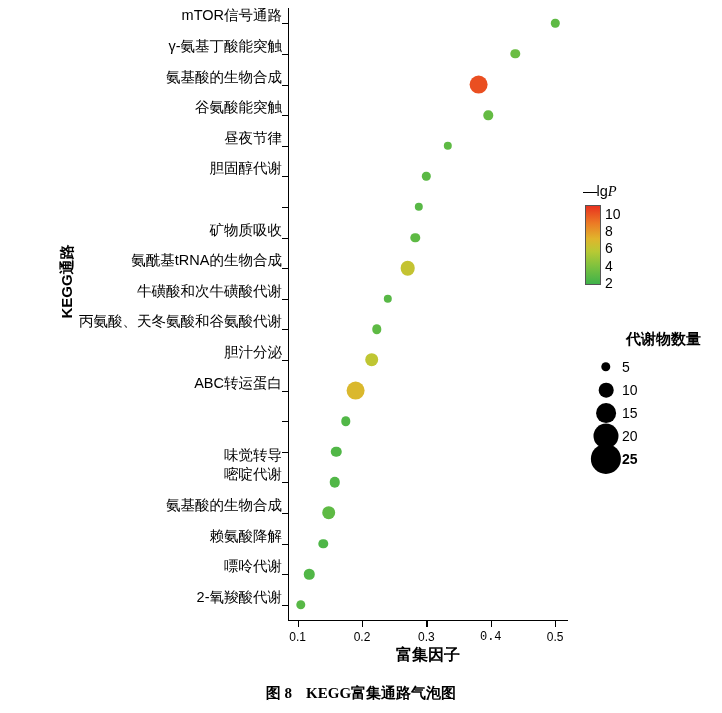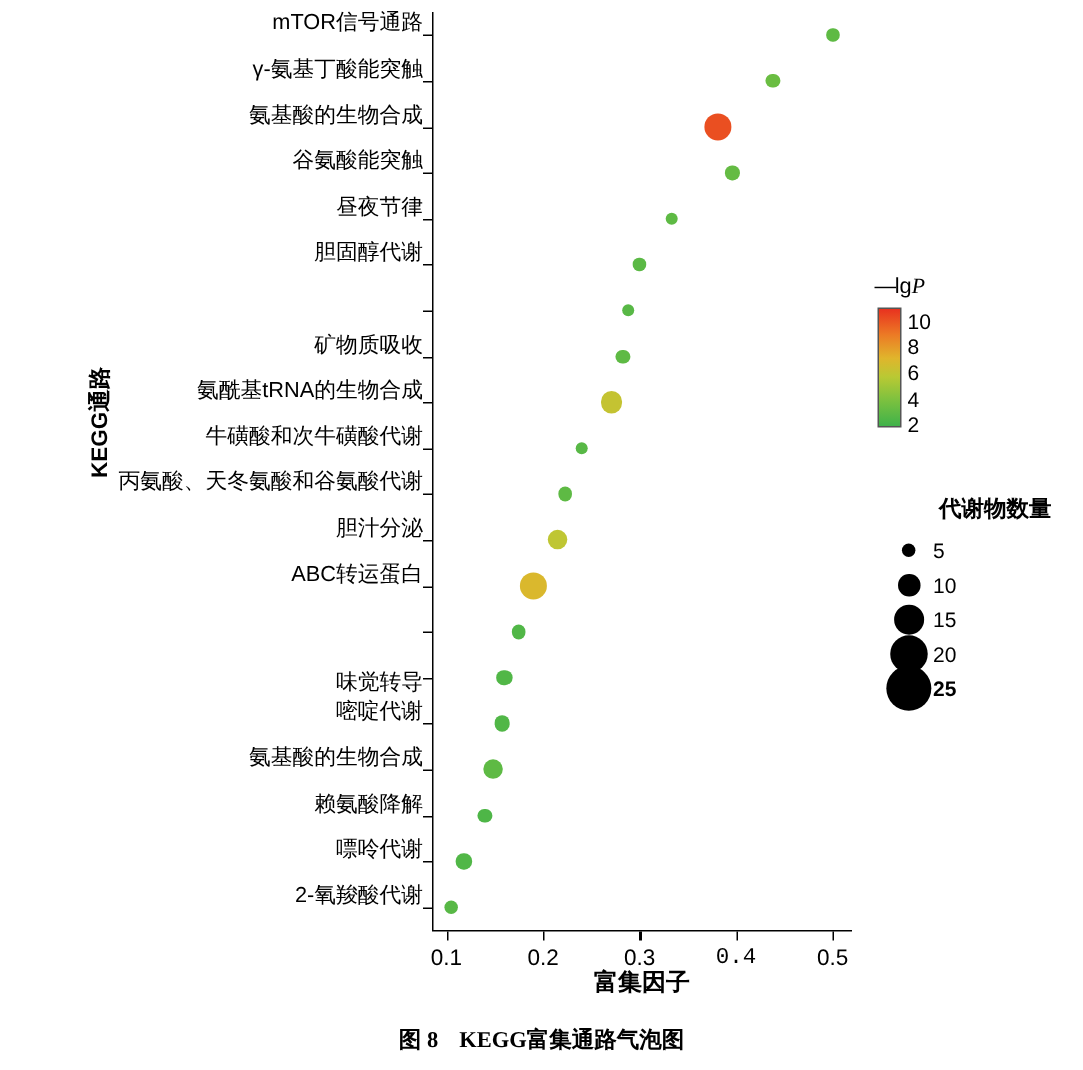--- a/index.html
+++ b/index.html
@@ -54,21 +54,21 @@
   .tick-y {
     position: absolute;
     left: -6px;
     width: 6px;
     height: 1.2px;
     background: #000000;
   }
   .xtick-label {
     position: absolute;
     top: 622px;
-    font-size: 15px;
+    font-size: 12px;
     transform: translateX(-50%);
     white-space: nowrap;
   }
   .bubble {
     position: absolute;
     border-radius: 50%;
     transform: translate(-50%, -50%);
   }
 
   

